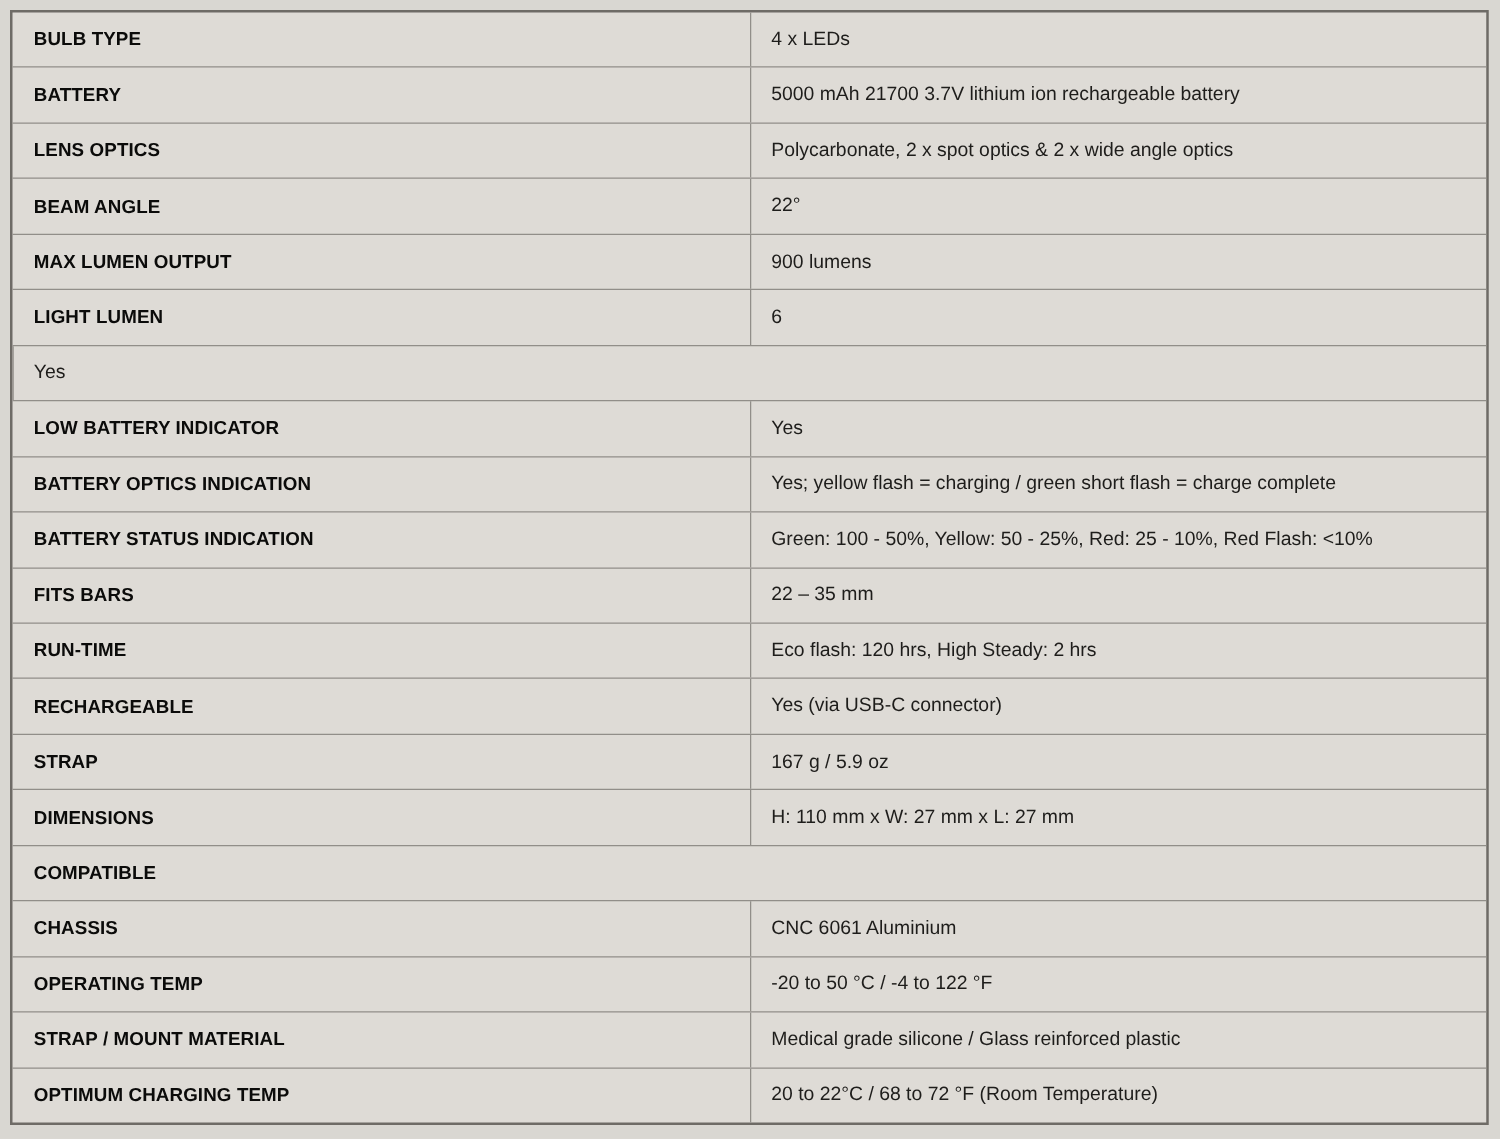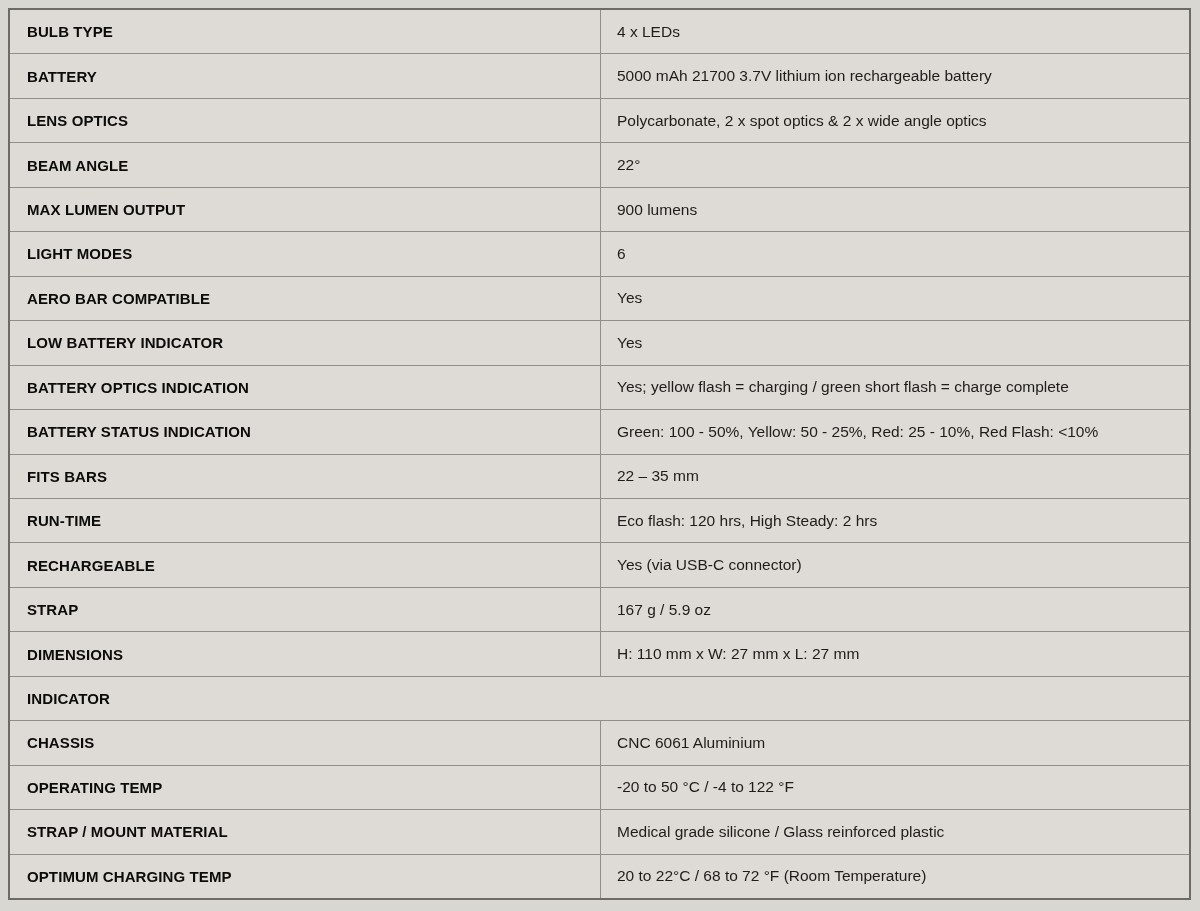--- a/index.html
+++ b/index.html
@@ -109,31 +109,28 @@
     <div class="cell-label">
       <span>MAX LUMEN OUTPUT</span>
     </div>
     <div class="cell-value">
       <span>900 lumens</span>
     </div>
   </div>
 
   <div class="spec-row">
     <div class="cell-label">
-      <span>LIGHT MODES</span>
+      <span>LIGHT LUMEN</span>
     </div>
     <div class="cell-value">
       <span>6</span>
     </div>
   </div>
 
   <div class="spec-row">
-    <div class="cell-label">
-      <span>AERO BAR COMPATIBLE</span>
-    </div>
     <div class="cell-value">
       <span>Yes</span>
     </div>
   </div>
 
   <div class="spec-row">
     <div class="cell-label">
       <span>LOW BATTERY INDICATOR</span>
     </div>
     <div class="cell-value">
@@ -200,21 +197,21 @@
     <div class="cell-label">
       <span>DIMENSIONS</span>
     </div>
     <div class="cell-value">
       <span>H: 110 mm x W: 27 mm x L: 27 mm</span>
     </div>
   </div>
 
   <div class="spec-row">
     <div class="cell-label">
-      <span>INDICATOR</span>
+      <span>COMPATIBLE</span>
     </div>
   </div>
 
   <div class="spec-row">
     <div class="cell-label">
       <span>CHASSIS</span>
     </div>
     <div class="cell-value">
       <span>CNC 6061 Aluminium</span>
     </div>

